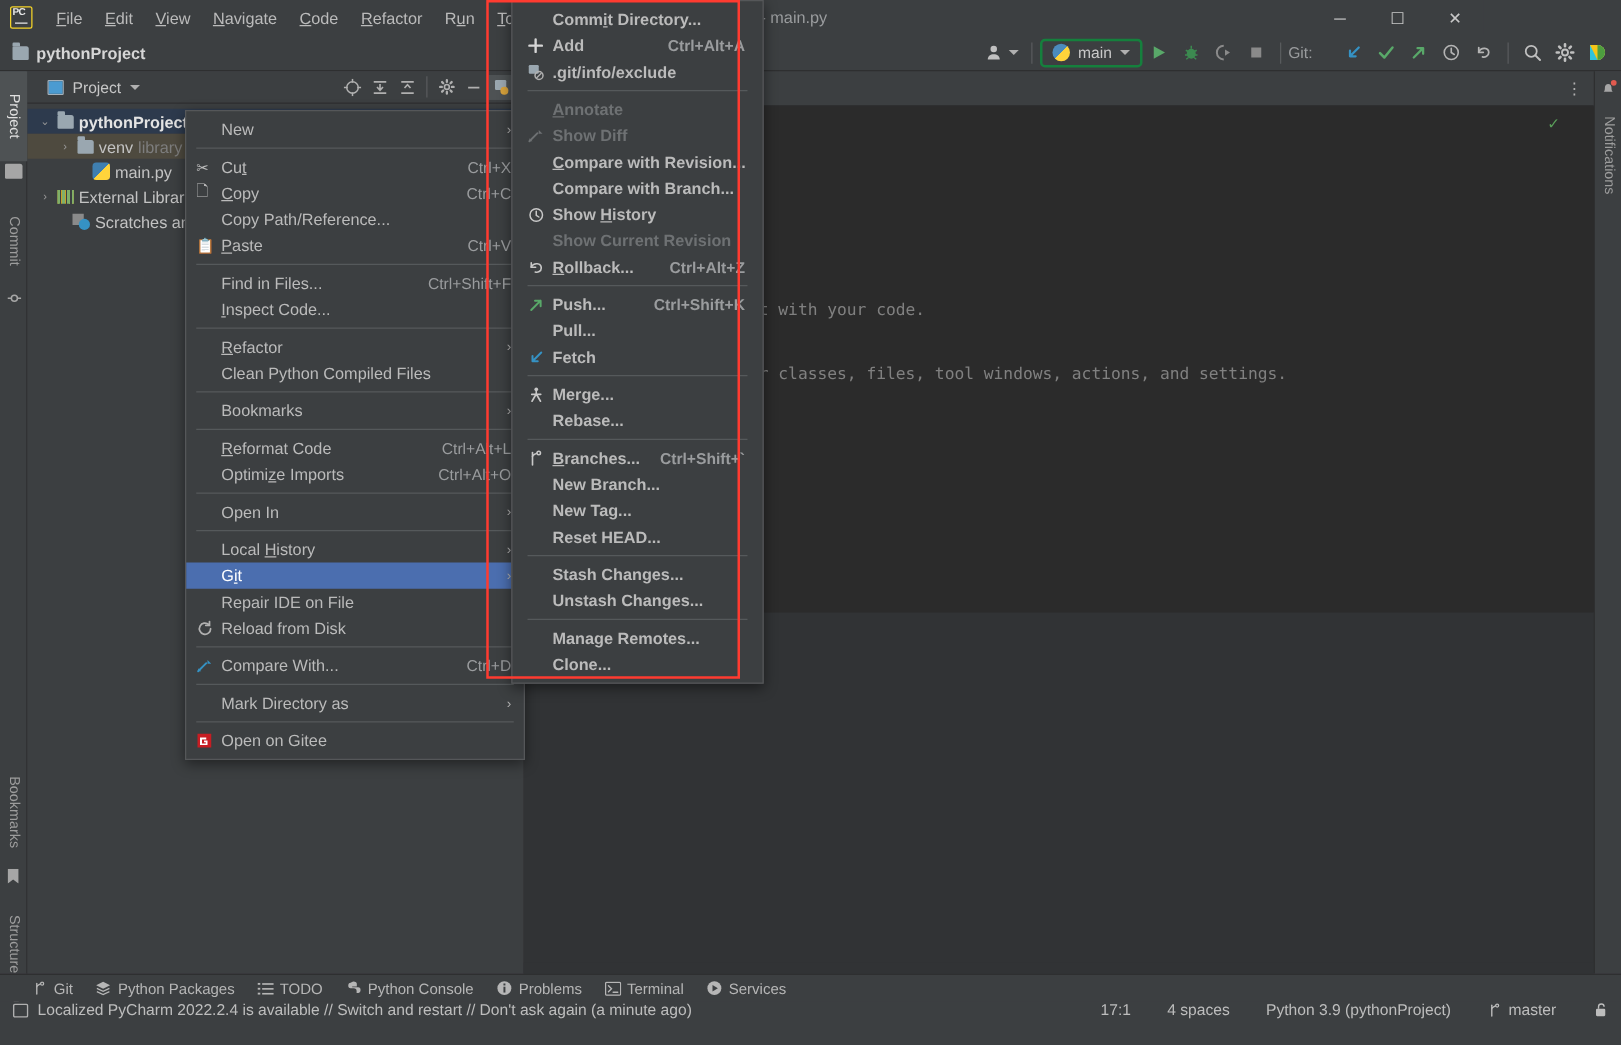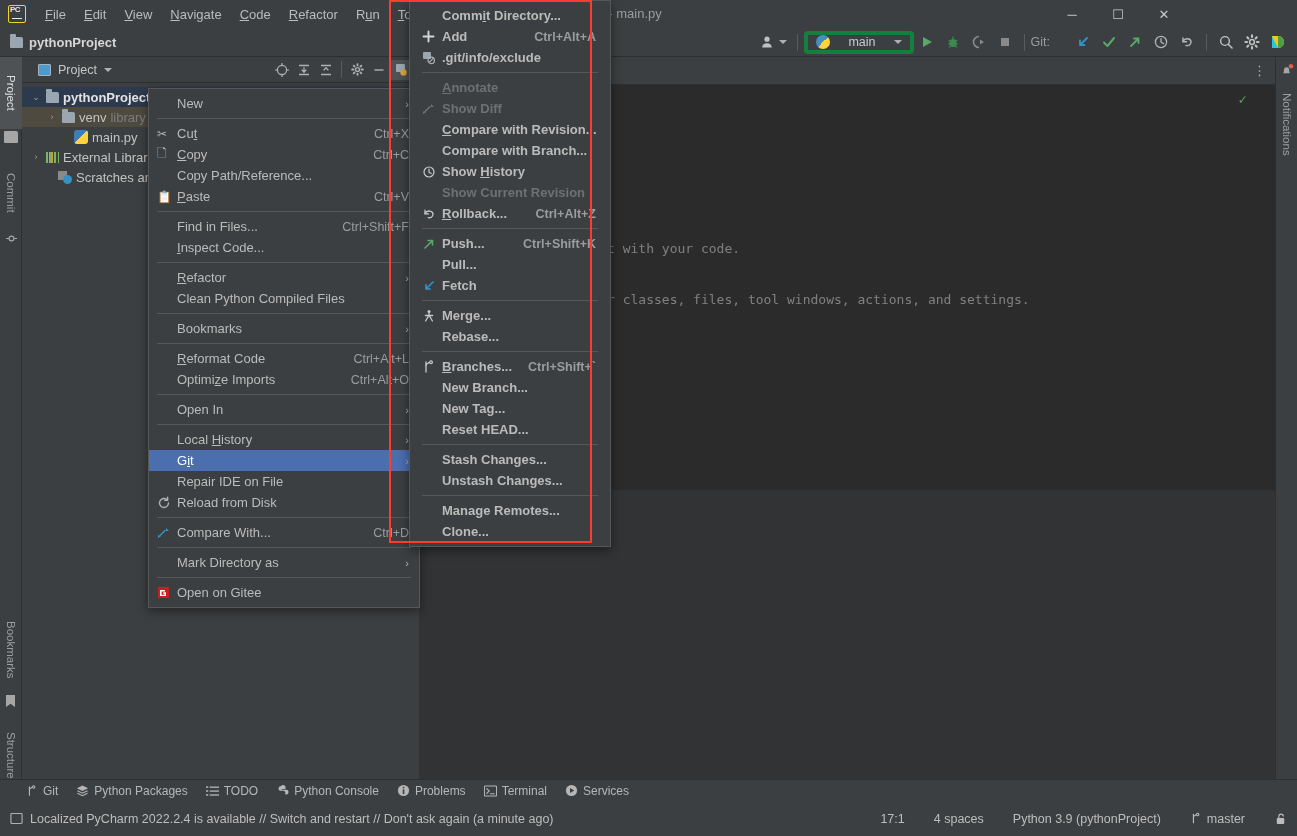--- a/index.html
+++ b/index.html
@@ -49,22 +49,22 @@
     display:flex; align-items:center;
   }
   .crumb{display:flex;align-items:center;margin-left:10px;gap:6px;}
   .crumb .fldr{width:13px;height:11px;background:#9aa7b0;border-radius:1px 2px 1px 1px;position:relative;}
   .crumb .fldr:before{content:"";position:absolute;left:0;top:-2.5px;width:6px;height:3px;background:#9aa7b0;border-radius:1px 1px 0 0;}
   .crumb span{color:#d6d6d6;font-weight:bold;font-size:13px;}
   .navright{margin-left:auto;display:flex;align-items:center;gap:0px;padding-right:6px;}
   .tbtn{display:flex;align-items:center;justify-content:center;height:24px;min-width:26px;padding:0 4px;color:#b4b4b4;}
   .sep-v{width:1px;height:17px;background:#585b5d;margin:0 6px;}
   .runcfg{
-    display:flex;align-items:center;gap:18px;height:23px;padding:0 8px;
-    border:4px solid #15803d;border-radius:4px;color:#c9c9c9;font-size:12.5px;
+    display:flex;align-items:center;gap:6px;height:23px;padding:0 8px;
+    border:2px solid #15803d;border-radius:4px;color:#c9c9c9;font-size:12.5px;
   }
   .pyicon{width:14px;height:14px;border-radius:50%;background:
      linear-gradient(135deg,#4b8bbe 0 50%, #ffd43b 50% 100%);}
   .caret{width:0;height:0;border-left:4px solid transparent;border-right:4px solid transparent;border-top:4px solid #b0b0b0;}
   .gitlbl{color:#9a9c9e;font-size:12.5px;margin-right:20px;}
 
   
   .stripe-l{
     position:absolute;left:0;top:57px;width:22px;height:722px;background:#3c3f41;
     border-right:1px solid #2e2f30;
@@ -130,21 +130,21 @@
   .hscroll{position:absolute;left:0;bottom:0;height:9px;width:856px;background:#313335;}
 
   
   .twbar{
     position:absolute;left:0;top:779px;width:1297px;height:22px;background:#3c3f41;
     display:flex;align-items:center;padding-left:26px;gap:18px;border-top:1px solid #2e2f30;
   }
   .tw{display:flex;align-items:center;gap:5px;color:#b6b6b6;font-size:12px;white-space:nowrap;}
   .statusbar{
     position:absolute;left:0;top:801px;width:1297px;height:35px;background:#3c3f41;
-    display:flex;align-items:center;padding:0 10px;
+    display:flex;align-items:flex-start;padding:0 10px;
   }
   .status-left{display:flex;align-items:center;gap:7px;color:#bdbdbd;font-size:12.5px;}
   .status-right{margin-left:auto;display:flex;align-items:center;gap:29px;color:#bdbdbd;font-size:12.5px;}
 
   
   .ctxmenu{
     position:absolute;left:148px;top:88px;width:272px;
     background:#3c3f41;border:1px solid #555759;
     box-shadow:0 3px 10px rgba(0,0,0,.45);
     padding:4px 0; z-index:40;

